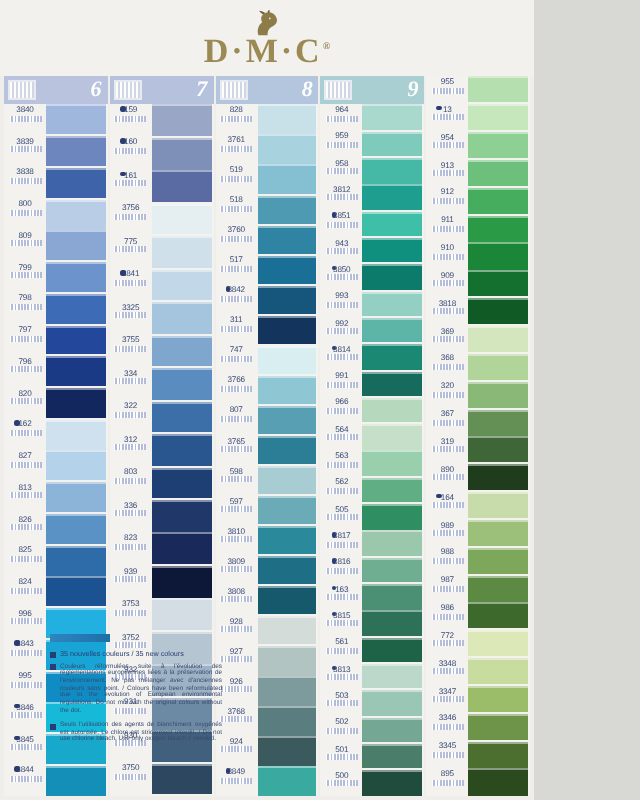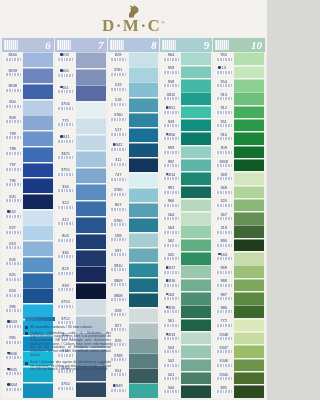--- a/index.html
+++ b/index.html
@@ -891,24 +891,20 @@
           <div class="row">
             <div class="cell-num">
               <div class="num-text">500</div>
               <div class="num-bar"></div>
             </div>
             <div class="swatch" style="background: rgb(31, 76, 60);"></div>
           </div>
         </div>
       </div>
       <div class="column">
-        <div class="col-head c5">
-          <span class="head-swatch"></span>
-          <span class="col-num">10</span>
-        </div>
         <div class="rows">
           <div class="row">
             <div class="cell-num">
               <div class="num-text">955</div>
               <div class="num-bar"></div>
             </div>
             <div class="swatch" style="background: rgb(181, 223, 174);"></div>
           </div>
           <div class="row">
             <div class="cell-num" style="position: relative;">

